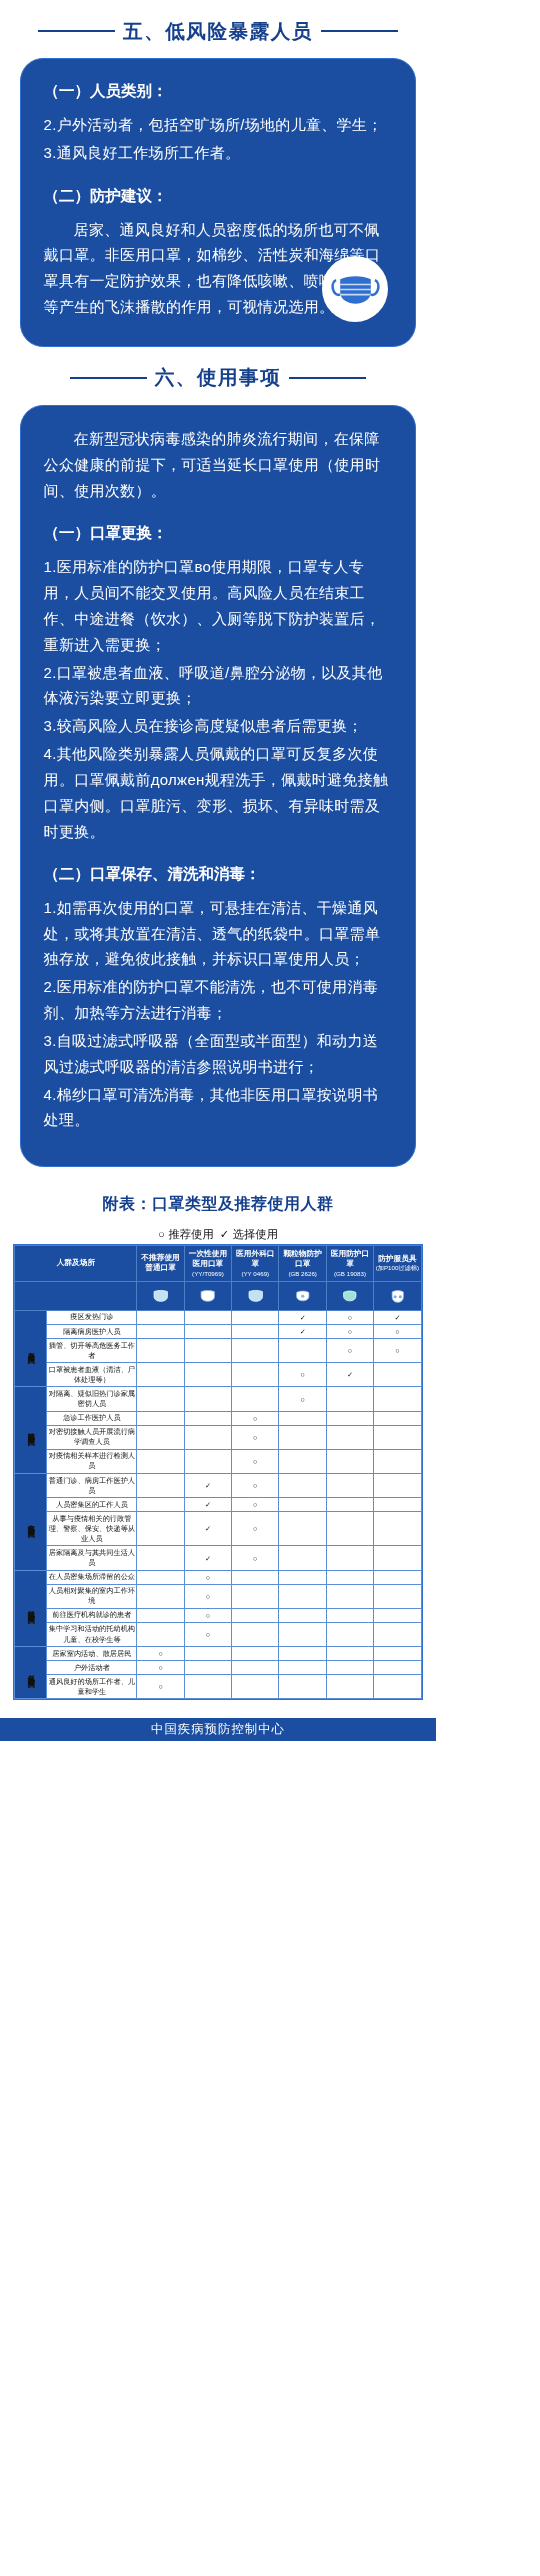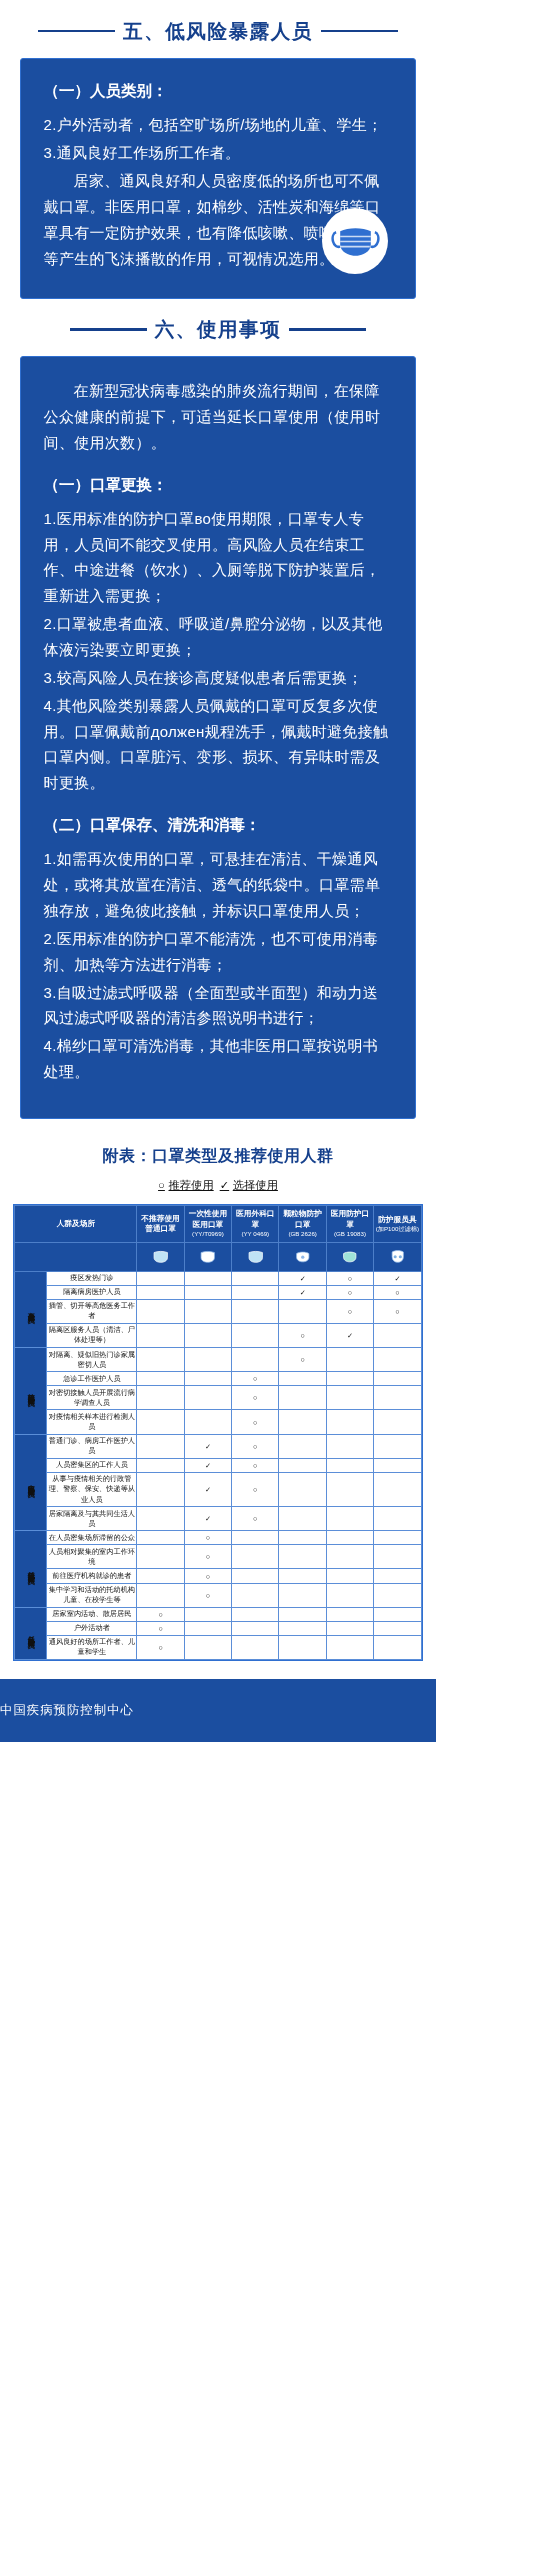--- a/index.html
+++ b/index.html
@@ -38,21 +38,21 @@
     color: #15408c;
     letter-spacing: 1.5px;
     white-space: nowrap;
   }
 
   
   .card {
     margin: 0 19.6px;
     background: #1b4ea0;
     border: 1.5px solid #2f6fd0;
-    border-radius: 3px;
+    border-radius: 23px;
     padding: 20.6px 23px 23px 23px;
     color: #ffffff;
     position: relative;
   }
   .card.tall { padding-bottom: 31px; }
   .sub-title {
     font-size: 15.5px;
     font-weight: bold;
     margin: 0 0 8.2px 0;
     line-height: 1.6;
@@ -96,22 +96,21 @@
     margin: 27px 0 11.3px 0;
     letter-spacing: 0.5px;
   }
   .legend {
     display: flex;
     align-items: center;
     justify-content: center;
     gap: 6px;
     font-size: 11.3px;
     color: #111;
-    margin-bottom: 11px;
-    text-decoration: underline;
+    margin-bottom: 2px;
   }
   .legend span.mark { font-size: 11.3px; margin-right: 3.6px; }
 
   
   .table-wrap {
     margin: 0 13.4px 0 13.4px;
     border: 1px solid #2f6fd0;
   }
   table.matrix {
     width: 100%;
@@ -162,40 +161,42 @@
     padding: 1px !important;
     background: #1b4ea0;
   }
   .mini-mask { display: block; margin: 0 auto; }
 
   
   .footer {
     margin-top: 17.5px;
     background: #1b4ea0;
     color: #ffffff;
+    text-align: center;
     font-size: 12.4px;
     letter-spacing: 1px;
-    padding: 23px 0;
+    padding: 3px 0;
   }
 </style>
 </head>
 <body>
 
 <div class="page">
 
   <div class="section-head">
     <div class="bar"></div>
     <div class="title">五、低风险暴露人员</div>
     <div class="bar"></div>
   </div>
 
   <div class="card">
     <div class="sub-title">（一）人员类别：</div>
     <div class="list-item">2.户外活动者，包括空旷场所/场地的儿童、学生；</div>
     <div class="list-item">3.通风良好工作场所工作者。</div>
+    <div class="sub-title spaced">（二）防护建议：</div>
     <div class="para indent">居家、通风良好和人员密度低的场所也可不佩戴口罩。非医用口罩，如棉纱、活性炭和海绵等口罩具有一定防护效果，也有降低咳嗽、喷嚏和说话等产生的飞沫播散的作用，可视情况选用。</div>
 
     <div class="mask-ill">
       <svg width="49" height="37" viewBox="0 0 96 72">
         <path d="M10 20 C4 22 2 30 4 38 C6 46 12 50 18 48" fill="none" stroke="#2f6fd0" stroke-width="5"></path>
         <path d="M86 20 C92 22 94 30 92 38 C90 46 84 50 78 48" fill="none" stroke="#2f6fd0" stroke-width="5"></path>
         <path d="M18 18 C34 10 62 10 78 18 L78 44 C78 58 62 66 48 66 C34 66 18 58 18 44 Z" fill="#2f6fd0"></path>
         <path d="M18 28 H78 M18 38 H78 M18 48 H76" stroke="#ffffff" stroke-width="3" fill="none" opacity="0.75"></path>
       </svg>
     </div>
@@ -327,21 +328,21 @@
         <tr>
           <td class="scene">插管、切开等高危医务工作者</td>
           <td class="mark"></td>
           <td class="mark"></td>
           <td class="mark"></td>
           <td class="mark"></td>
           <td class="mark">○</td>
           <td class="mark">○</td>
         </tr>
         <tr>
-          <td class="scene">隔离区服务人员（清洁、尸体处理等）</td>
+          <td class="scene">口罩被患者血液（清洁、尸体处理等）</td>
           <td class="mark"></td>
           <td class="mark"></td>
           <td class="mark"></td>
           <td class="mark">○</td>
           <td class="mark">✓</td>
           <td class="mark"></td>
         </tr>
 
         <tr>
           <td class="col-group" rowspan="4">较高风险暴露人员</td>

